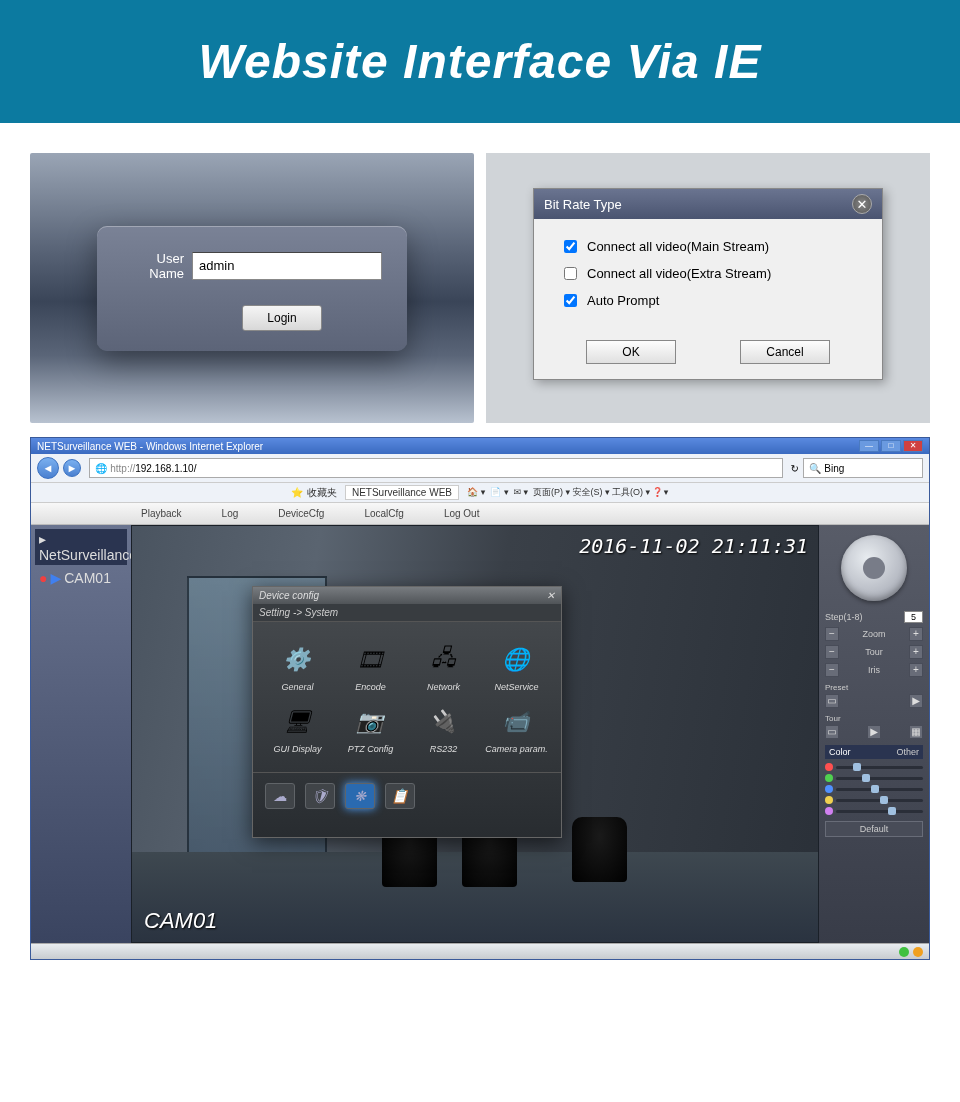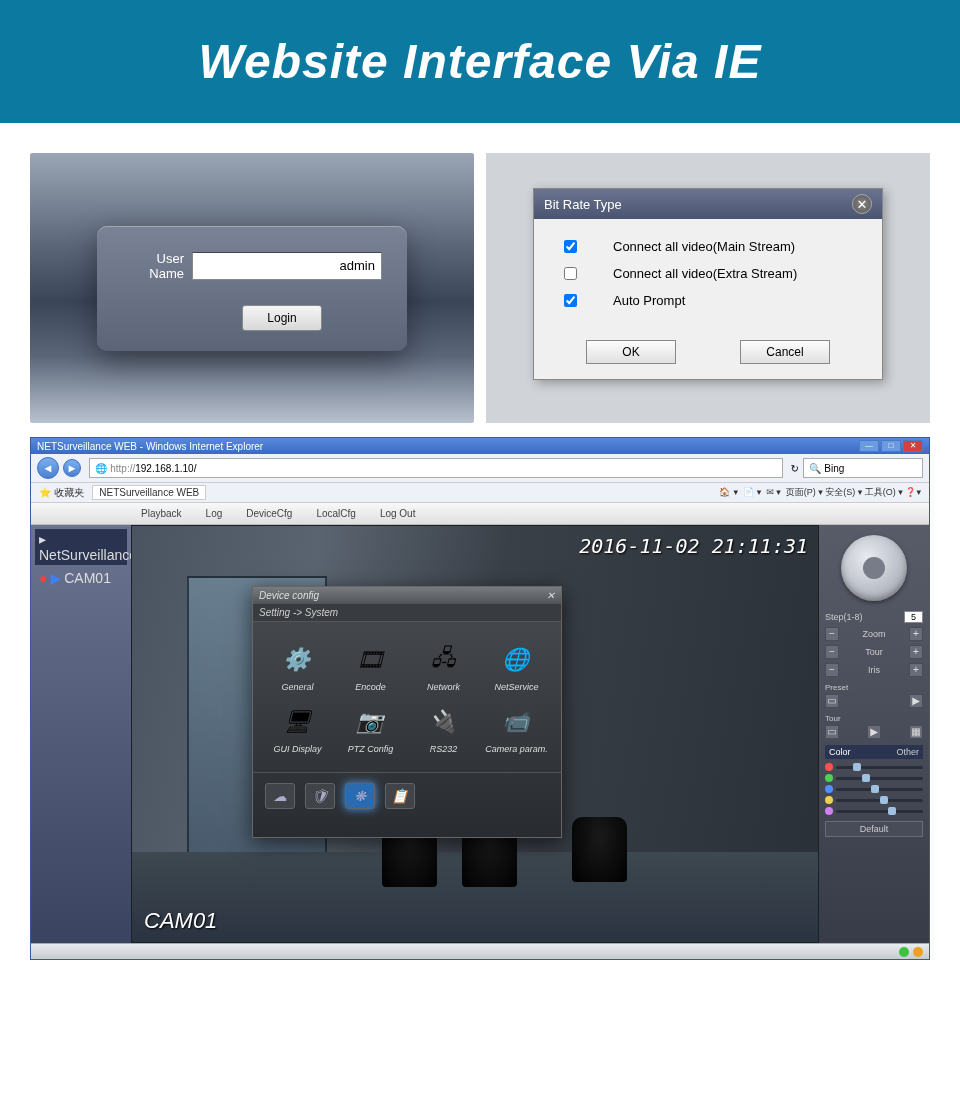--- a/index.html
+++ b/index.html
@@ -7,50 +7,50 @@
   
   .header-banner { background: #0c7aa0; color: #fff; text-align: center; padding: 34px 0; margin: 0 0 30px 0; }
   .header-banner h1 { font-size: 48px; font-weight: 900; font-style: italic; letter-spacing: 1px; }
   
   .panels-row { display: flex; gap: 12px; padding: 0 30px 14px; }
   
   .login-panel { flex: 1; height: 270px; background: linear-gradient(180deg, #9aa5b5 0%, #5a6578 35%, #3a4558 55%, #5a6578 75%, #b8c2d0 100%); position: relative; border-radius: 2px; display:flex; align-items:center; justify-content:center;}
   .login-box { width: 310px; background: linear-gradient(180deg, #7a8296 0%, #5c6478 100%); border-radius: 10px; padding: 25px 25px 20px; box-shadow: 0 10px 30px rgba(0,0,0,0.4), inset 0 1px 0 rgba(255,255,255,0.3); }
   .login-row { display: flex; align-items: center; margin-bottom: 10px; }
   .login-row label { color: #fff; font-size: 13px; width: 90px; text-align: right; padding-right: 8px; }
-  .login-row input { flex: 1; height: 28px; border: 1px solid #888; border-top-color:#444; padding: 2px 6px; font-size: 13px; background:#fff;text-align:right;}
+  .login-row input { flex: 1; height: 28px; border: 1px solid #888; border-top-color:#444; padding: 2px 6px; font-size: 13px; background:#fff;}
   .login-btn-wrap { text-align: center; margin-top: 24px; padding-left:60px;}
   .login-btn { width: 80px; height: 26px; background: linear-gradient(180deg, #f5f5f5, #d8d8d8); border: 1px solid #888; border-radius: 3px; font-size: 12px; cursor:pointer;}
   
   .bitrate-panel { flex: 1; height: 270px; background: #d0d4d8; position: relative; display:flex; align-items:flex-start; justify-content:center; padding-top:35px;}
   .dialog { width: 350px; background: #f0f0f0; border: 1px solid #888; box-shadow: 3px 3px 10px rgba(0,0,0,0.3);}
   .dialog-title { background: linear-gradient(180deg, #6a7490, #4a5470); color: #fff; padding: 5px 10px; font-size: 13px; display:flex; justify-content:space-between; align-items:center;}
   .close-x { width: 20px; height: 20px; background: radial-gradient(circle,#888,#555); border-radius: 50%; display:flex; align-items:center; justify-content:center; color:#fff; font-size:13px; cursor:pointer; border:1px solid #aaa;}
   .dialog-body { padding: 20px 30px 15px; }
-  .check-row { display:flex; align-items:center; margin-bottom: 12px; font-size: 13px; gap: 26px; }
+  .check-row { display:flex; align-items:center; margin-bottom: 12px; font-size: 13px; }
   .check-row input { margin-right: 10px; }
   .dialog-buttons { display:flex; justify-content:space-around; padding: 5px 20px 15px;}
   .dlg-btn { width: 90px; height: 24px; background: linear-gradient(180deg,#fdfdfd,#e0e0e0); border:1px solid #888; font-size:12px; cursor:pointer;}
   
   .browser-block { padding: 0 30px; }
   .browser-window { border: 1px solid #3a5a9a; background:#fff;}
   .ie-titlebar { background: linear-gradient(180deg,#5a8ae0,#3a6ac0); color:#fff; font-size:10px; padding:2px 6px; display:flex; justify-content:space-between; align-items:center;}
   .win-btns { display:flex; gap:2px;}
   .win-btn { width:20px; height:12px; background:#6a9ae0; border:1px solid #4a7ac0; font-size:8px; text-align:center; line-height:10px;}
   .win-btn.close {background:#d04040;}
   .addr-bar { background:#eef2f8; padding:3px 6px; display:flex; align-items:center; gap:4px; border-bottom:1px solid #ccc;}
   .nav-btn { width:22px; height:22px; border-radius:50%; background:linear-gradient(180deg,#7ab0f0,#4a80d0); border:1px solid #3a70c0; display:inline-flex; align-items:center; justify-content:center; color:#fff; font-size:11px;}
   .url-field { flex:1; height:20px; border:1px solid #aaa; background:#fff; font-size:10px; padding:2px 5px; display:flex; align-items:center; margin:0 4px;}
   .search-field { width:120px; height:20px; border:1px solid #aaa; background:#fff; font-size:10px; padding:2px 5px; display:flex; align-items:center;}
-  .fav-bar { background:#eef2f8; padding:2px 8px; font-size:10px; border-bottom:1px solid #ccc; display:flex; align-items:center; gap:8px; color:#333; justify-content:space-between;}
+  .fav-bar { background:#eef2f8; padding:2px 8px; font-size:10px; border-bottom:1px solid #ccc; display:flex; align-items:center; gap:8px; color:#333; justify-content:center;}
   .fav-left { display:flex; align-items:center; gap:8px;}
   .fav-right { font-size:9px; color:#333;}
   
   .app-area { display:flex; height:440px; background:#f5f5f5; position:relative;}
-  .app-menu { position:absolute; top:0; left:0; right:0; height:22px; background:linear-gradient(180deg,#f8f8f8,#e0e0e0); border-bottom:1px solid #bbb; display:flex; align-items:center; padding-left:110px; gap:24px; font-size:10px; color:#444;}
+  .app-menu { position:absolute; top:0; left:0; right:0; height:22px; background:linear-gradient(180deg,#f8f8f8,#e0e0e0); border-bottom:1px solid #bbb; display:flex; align-items:center; padding-left:110px; gap:40px; font-size:10px; color:#444;}
   .left-tree { width:100px; background:linear-gradient(180deg,#6a7490,#3a4460); margin-top:22px; font-size:14px; color:#ddd; padding:4px;}
   .tree-head {background:#2a3450; padding:2px 4px; margin-bottom:3px;}
   .tree-item { padding:2px 4px; display:flex; align-items:center; gap:3px;}
   
   .video-area { flex:1; margin-top:22px; background:#2a3038; border:1px solid #1a2028; position:relative; overflow:hidden;font-style:italic;}
   .cam-scene { position:absolute; inset:0; background: linear-gradient(100deg, #4a5460 0%, #5a6470 25%, #3a4048 50%, #2a3038 100%);}
   .glass-door { position:absolute; left:55px; top:50px; width:140px; height:320px; background:linear-gradient(180deg, rgba(120,150,170,0.6), rgba(60,80,100,0.7)); border:2px solid rgba(30,40,50,0.8);}
   .floor { position:absolute; bottom:0; left:0; right:0; height:90px; background:linear-gradient(180deg,#3e4850,#2a3340);}
   .chair { position:absolute; bottom:55px; width:55px; height:65px; background:radial-gradient(ellipse at 50% 30%, #1a1a1a, #000); border-radius:10px 10px 4px 4px;}
   .cam-timestamp { position:absolute; top:8px; right:10px; color:#fff; font-size:20px; font-family:monospace; text-shadow:1px 1px 2px #000;}

